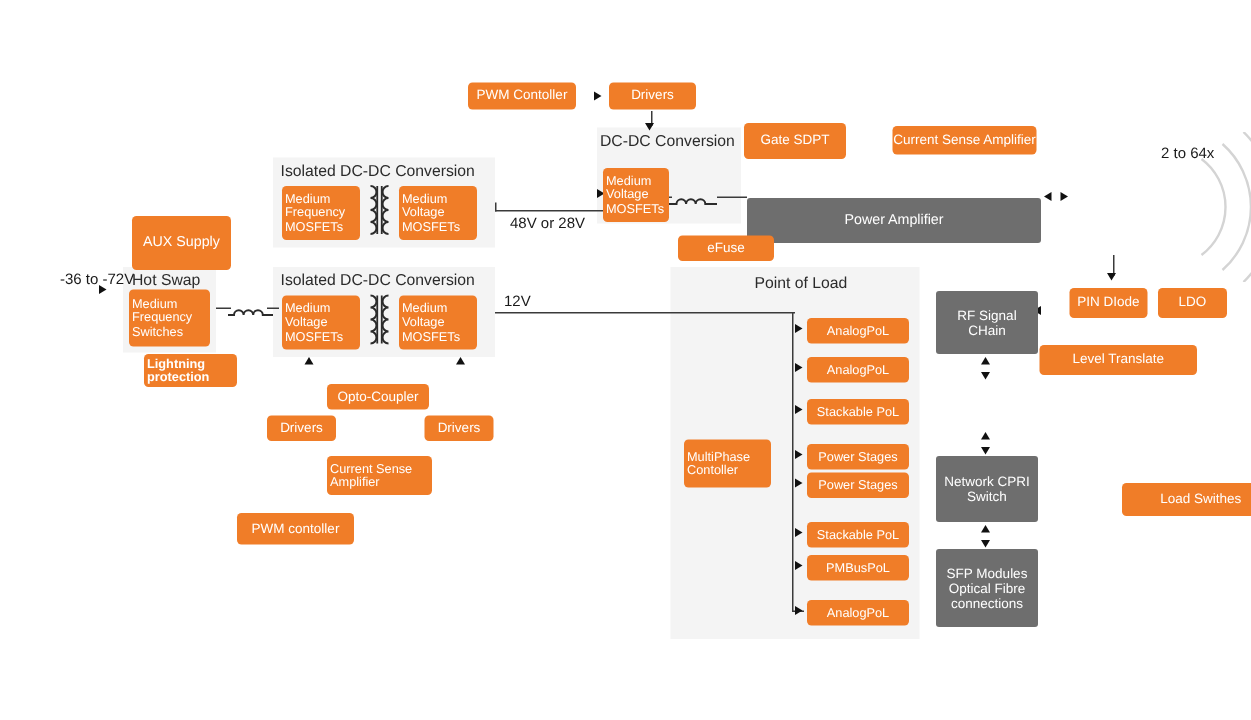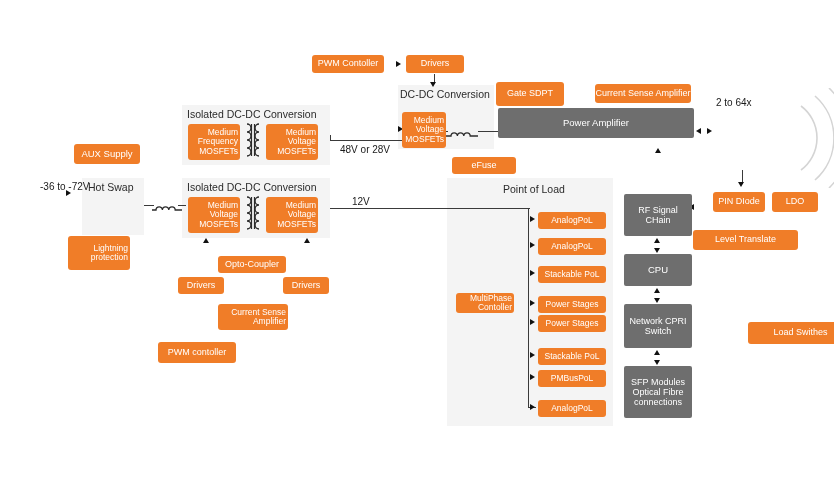--- a/index.html
+++ b/index.html
@@ -6,21 +6,21 @@
   body{font-family:"Liberation Sans","DejaVu Sans",sans-serif;}
   #canvas{position:relative;width:834px;height:480px;background:#ffffff;overflow:hidden;}
 
   
   .ob{
     position:absolute;
     background:#F07D28;
     color:#ffffff;
     border-radius:3px;
     display:flex;align-items:center;justify-content:center;
-    text-align:right;
+    text-align:left;
     font-size:9.5px;
     line-height:1.08;
     white-space:nowrap;
     box-sizing:border-box;
     padding:0 2px;
   }
   .ob.wrap{white-space:normal;}
 
   
   .gb{
@@ -80,22 +80,22 @@
   <div class="panel" style="left:447px;top:178px;width:166px;height:248px;"></div>
 
   <div class="panel-title" style="left:88px;top:181px;">Hot Swap</div>
   <div class="panel-title" style="left:187px;top:108px;">Isolated DC-DC Conversion</div>
   <div class="panel-title" style="left:187px;top:181px;">Isolated DC-DC Conversion</div>
   <div class="panel-title" style="left:400px;top:88px;">DC-DC Conversion</div>
   <div class="panel-title" style="left:503px;top:183px;">Point of Load</div>
 
   <div class="lbl" style="left:10px;top:181px;margin-left:30px;">-36 to -72V</div>
   <div class="lbl" style="left:340px;top:144px;">48V or 28V</div>
-  <div class="lbl" style="left:336px;top:196px;margin-left:16px;">12V</div>
-  <div class="lbl" style="left:716px;top:97px;">2 to 64x</div>
+  <div class="lbl" style="left:336px;top:196px;">12V</div>
+  <div class="lbl" style="left:774px;top:97px;">2 to 64x</div>
 
   <div class="arrow ar-right" style="left:66px;top:190px;"></div>
 
   <div class="line hline" style="left:144px;top:205px;width:10px;"></div>
   <svg class="sym" style="left:152px;top:196px;" width="30" height="18" viewBox="0 0 30 18">
     <path d="M0 14 L4 14 A3.2 3.2 0 0 1 10.4 14 A3.2 3.2 0 0 1 16.8 14 A3.2 3.2 0 0 1 23.2 14 L30 14" fill="none" stroke="#2b2b2b" stroke-width="1.3"></path>
   </svg>
   <div class="line hline" style="left:178px;top:205px;width:8px;"></div>
 
   <div class="line hline" style="left:330px;top:140px;width:72px;"></div>
@@ -149,50 +149,50 @@
     <line x1="10.5" y1="2" x2="10.5" y2="34" stroke="#2b2b2b" stroke-width="1.2"></line>
     <line x1="13.5" y1="2" x2="13.5" y2="34" stroke="#2b2b2b" stroke-width="1.2"></line>
   </svg>
 
   <svg class="sym" style="left:795px;top:88px;" width="44" height="100" viewBox="0 0 44 100">
     <path d="M6 18 A40 40 0 0 1 6 82" fill="none" stroke="#D4D4D4" stroke-width="1.6"></path>
     <path d="M20 8 A56 56 0 0 1 20 92" fill="none" stroke="#D4D4D4" stroke-width="1.6"></path>
     <path d="M34 0 A70 70 0 0 1 34 100" fill="none" stroke="#D4D4D4" stroke-width="1.6"></path>
   </svg>
 
-  <div class="ob" style="left:74px;top:144px;width:66px;height:20px;">AUX Supply</div>
-  <div class="ob wrap" style="left:68px;top:236px;width:62px;height:34px;font-size:8.5px;">Lightning protection</div>
+  <div class="ob" style="left:88px;top:144px;width:66px;height:36px;">AUX Supply</div>
+  <div class="ob wrap" style="left:86px;top:193px;width:54px;height:38px;font-size:8.5px;">Medium Frequency Switches</div>
+  <div class="ob wrap" style="left:96px;top:236px;width:62px;height:22px;font-size:8.5px;font-weight:bold;">Lightning protection</div>
 
   <div class="ob wrap" style="left:188px;top:124px;width:52px;height:36px;font-size:8.5px;">Medium Frequency MOSFETs</div>
   <div class="ob wrap" style="left:266px;top:124px;width:52px;height:36px;font-size:8.5px;">Medium Voltage MOSFETs</div>
 
   <div class="ob wrap" style="left:188px;top:197px;width:52px;height:36px;font-size:8.5px;">Medium Voltage MOSFETs</div>
   <div class="ob wrap" style="left:266px;top:197px;width:52px;height:36px;font-size:8.5px;">Medium Voltage MOSFETs</div>
 
   <div class="ob" style="left:218px;top:256px;width:68px;height:17px;font-size:9px;">Opto-Coupler</div>
   <div class="ob" style="left:178px;top:277px;width:46px;height:17px;font-size:9px;">Drivers</div>
   <div class="ob" style="left:283px;top:277px;width:46px;height:17px;font-size:9px;">Drivers</div>
   <div class="ob wrap" style="left:218px;top:304px;width:70px;height:26px;font-size:8.5px;">Current Sense Amplifier</div>
   <div class="ob" style="left:158px;top:342px;width:78px;height:21px;font-size:9px;">PWM contoller</div>
 
   <div class="ob" style="left:312px;top:55px;width:72px;height:18px;font-size:9px;">PWM Contoller</div>
   <div class="ob" style="left:406px;top:55px;width:58px;height:18px;font-size:9px;">Drivers</div>
   <div class="ob wrap" style="left:402px;top:112px;width:44px;height:36px;font-size:8.5px;">Medium Voltage MOSFETs</div>
   <div class="ob wrap" style="left:496px;top:82px;width:68px;height:24px;font-size:9px;">Gate SDPT</div>
   <div class="ob" style="left:595px;top:84px;width:96px;height:19px;font-size:9px;">Current Sense Amplifier</div>
 
-  <div class="gb wrap" style="left:498px;top:108px;width:196px;height:30px;">Power Amplifier</div>
+  <div class="gb wrap" style="left:498px;top:132px;width:196px;height:30px;">Power Amplifier</div>
   <div class="gb" style="left:624px;top:194px;width:68px;height:42px;font-size:9px;">RF Signal CHain</div>
-  <div class="gb" style="left:624px;top:254px;width:68px;height:32px;">CPU</div>
   <div class="gb wrap" style="left:624px;top:366px;width:68px;height:52px;font-size:9px;">SFP Modules Optical Fibre connections</div>
   <div class="gb wrap" style="left:624px;top:304px;width:68px;height:44px;font-size:9px;">Network CPRI Switch</div>
 
   <div class="ob" style="left:452px;top:157px;width:64px;height:17px;font-size:9px;">eFuse</div>
 
-  <div class="ob wrap" style="left:456px;top:293px;width:58px;height:20px;font-size:8.5px;">MultiPhase Contoller</div>
+  <div class="ob wrap" style="left:456px;top:293px;width:58px;height:32px;font-size:8.5px;">MultiPhase Contoller</div>
 
   <div id="pol-rails">
       <div class="arrow ar-right" style="left: 530px; top: 216px;"></div>
       <div class="ob" style="left: 538px; top: 212px; width: 68px; height: 17px; font-size: 8.5px;">AnalogPoL</div>
       <div class="arrow ar-right" style="left: 530px; top: 242px;"></div>
       <div class="ob" style="left: 538px; top: 238px; width: 68px; height: 17px; font-size: 8.5px;">AnalogPoL</div>
       <div class="arrow ar-right" style="left: 530px; top: 270px;"></div>
       <div class="ob" style="left: 538px; top: 266px; width: 68px; height: 17px; font-size: 8.5px;">Stackable PoL</div>
       <div class="arrow ar-right" style="left: 530px; top: 300px;"></div>
       <div class="ob" style="left: 538px; top: 296px; width: 68px; height: 17px; font-size: 8.5px;">Power Stages</div>

